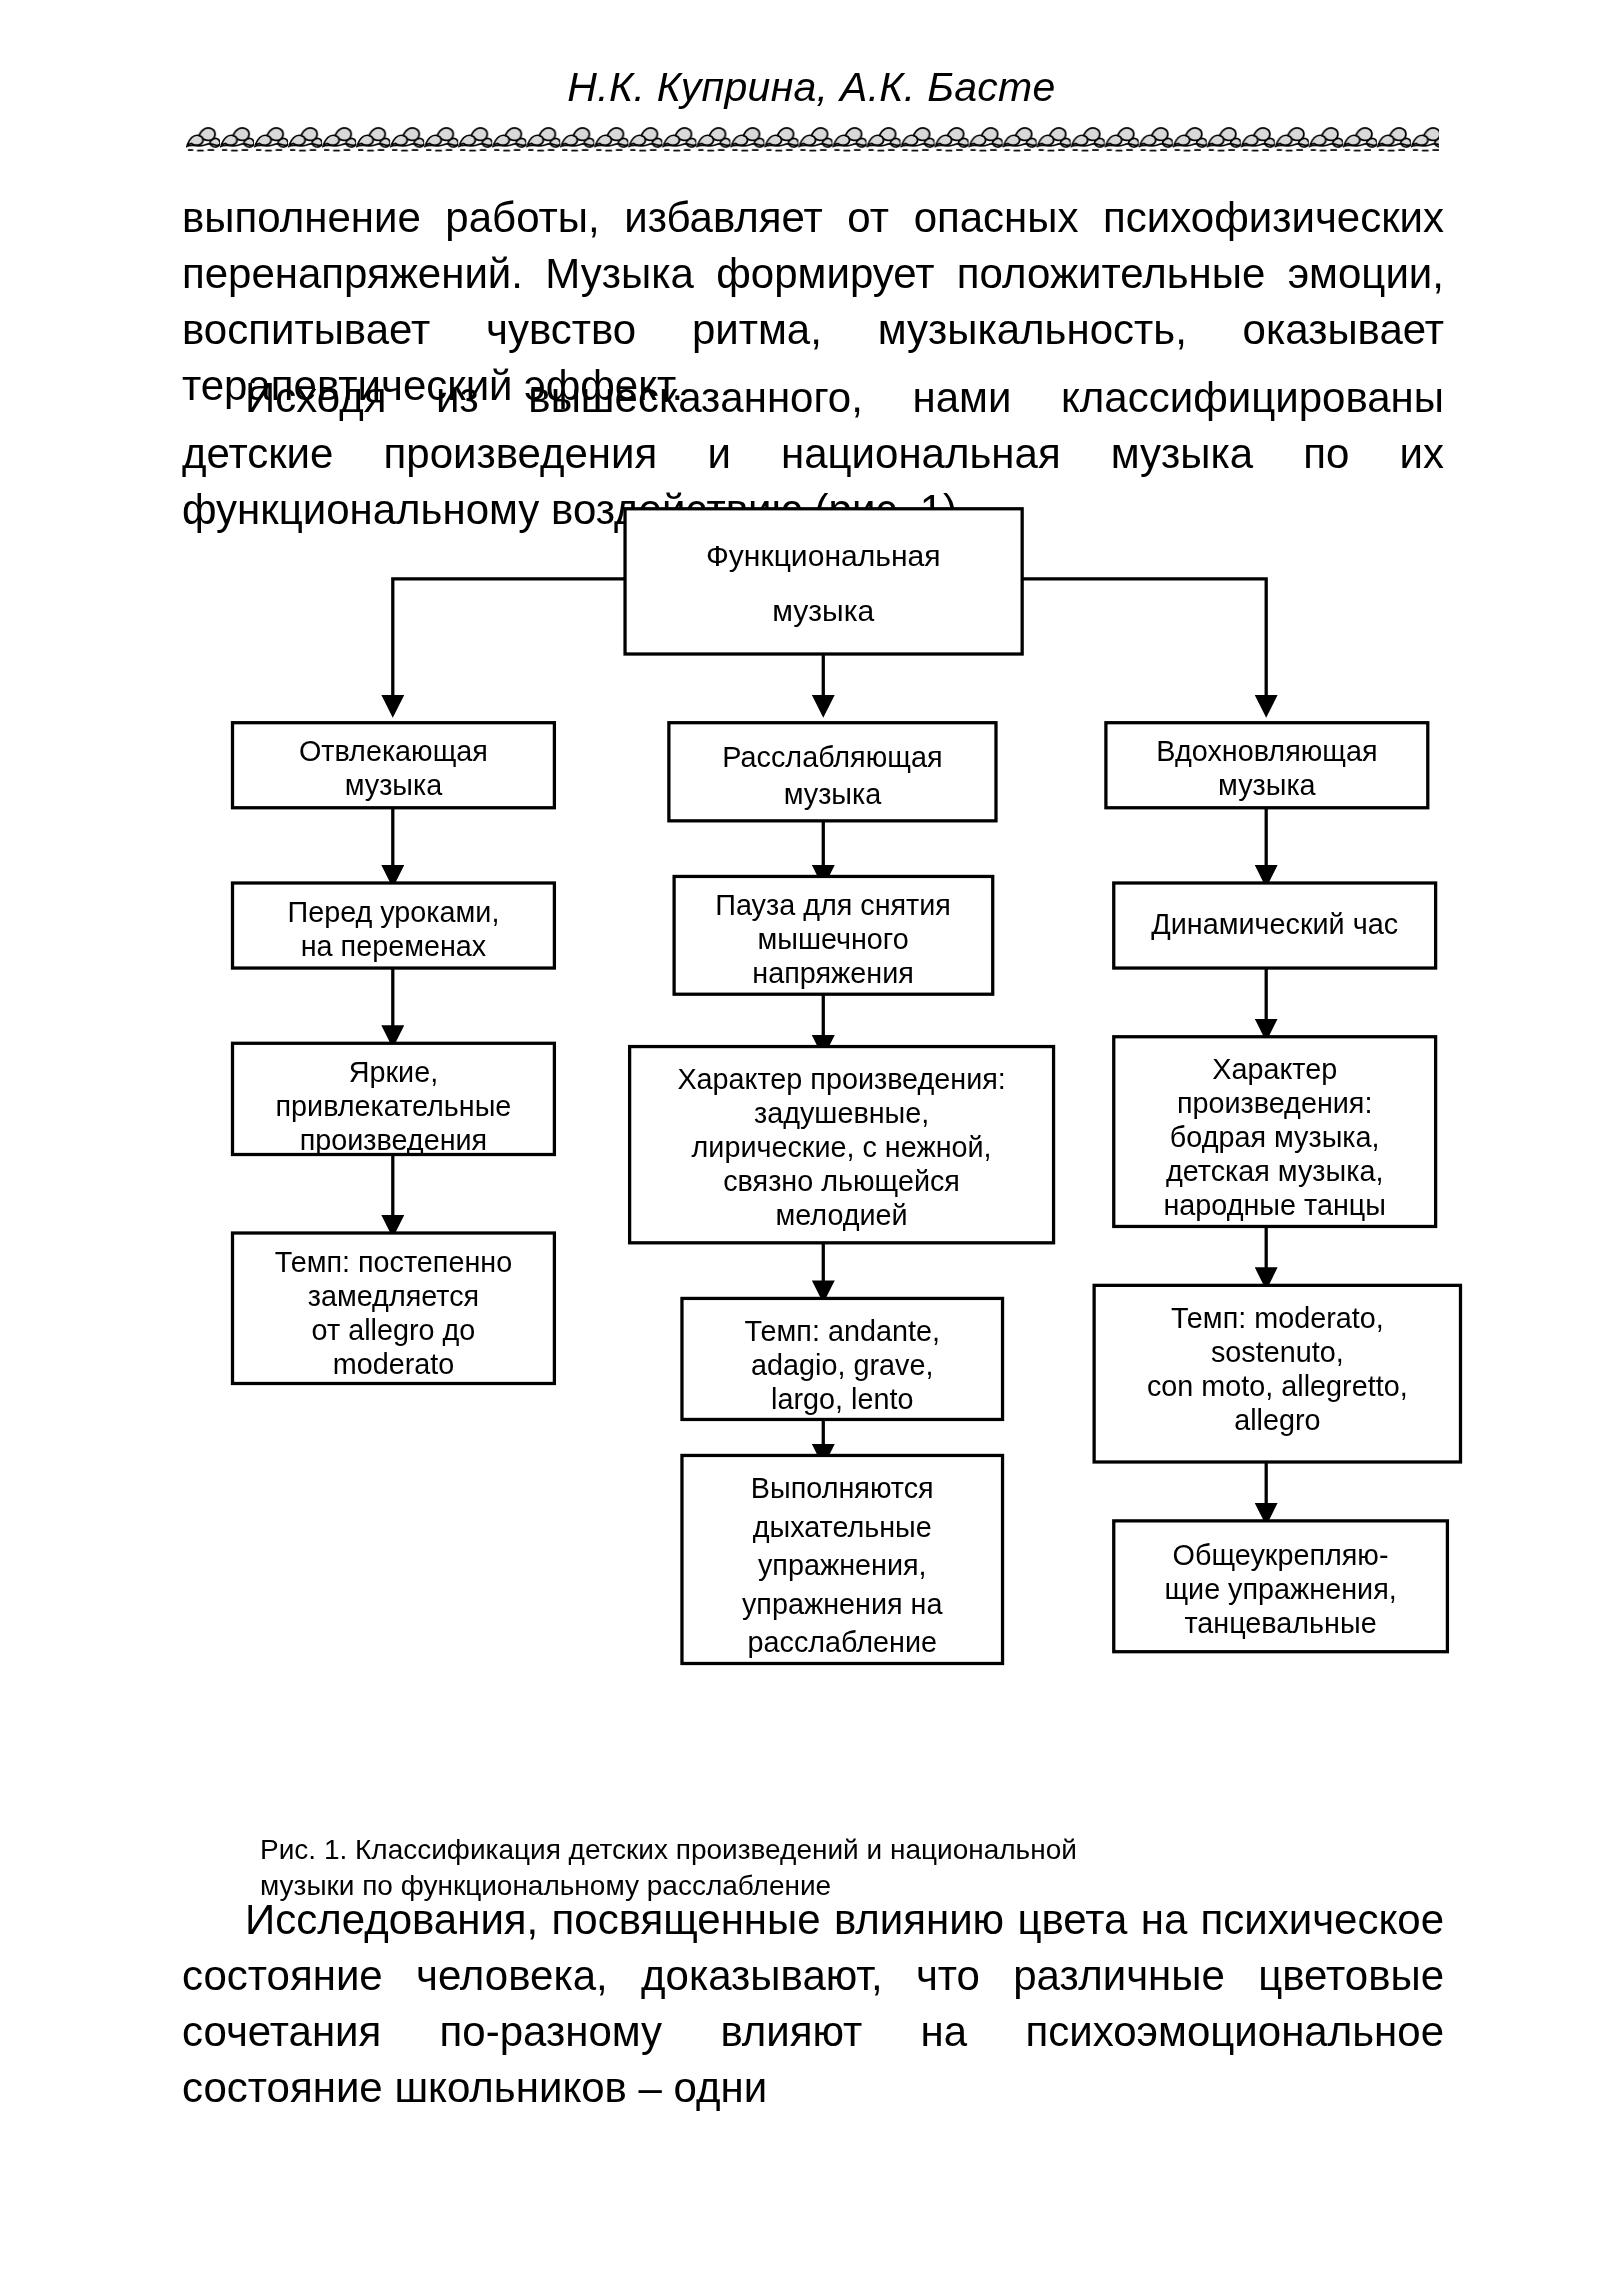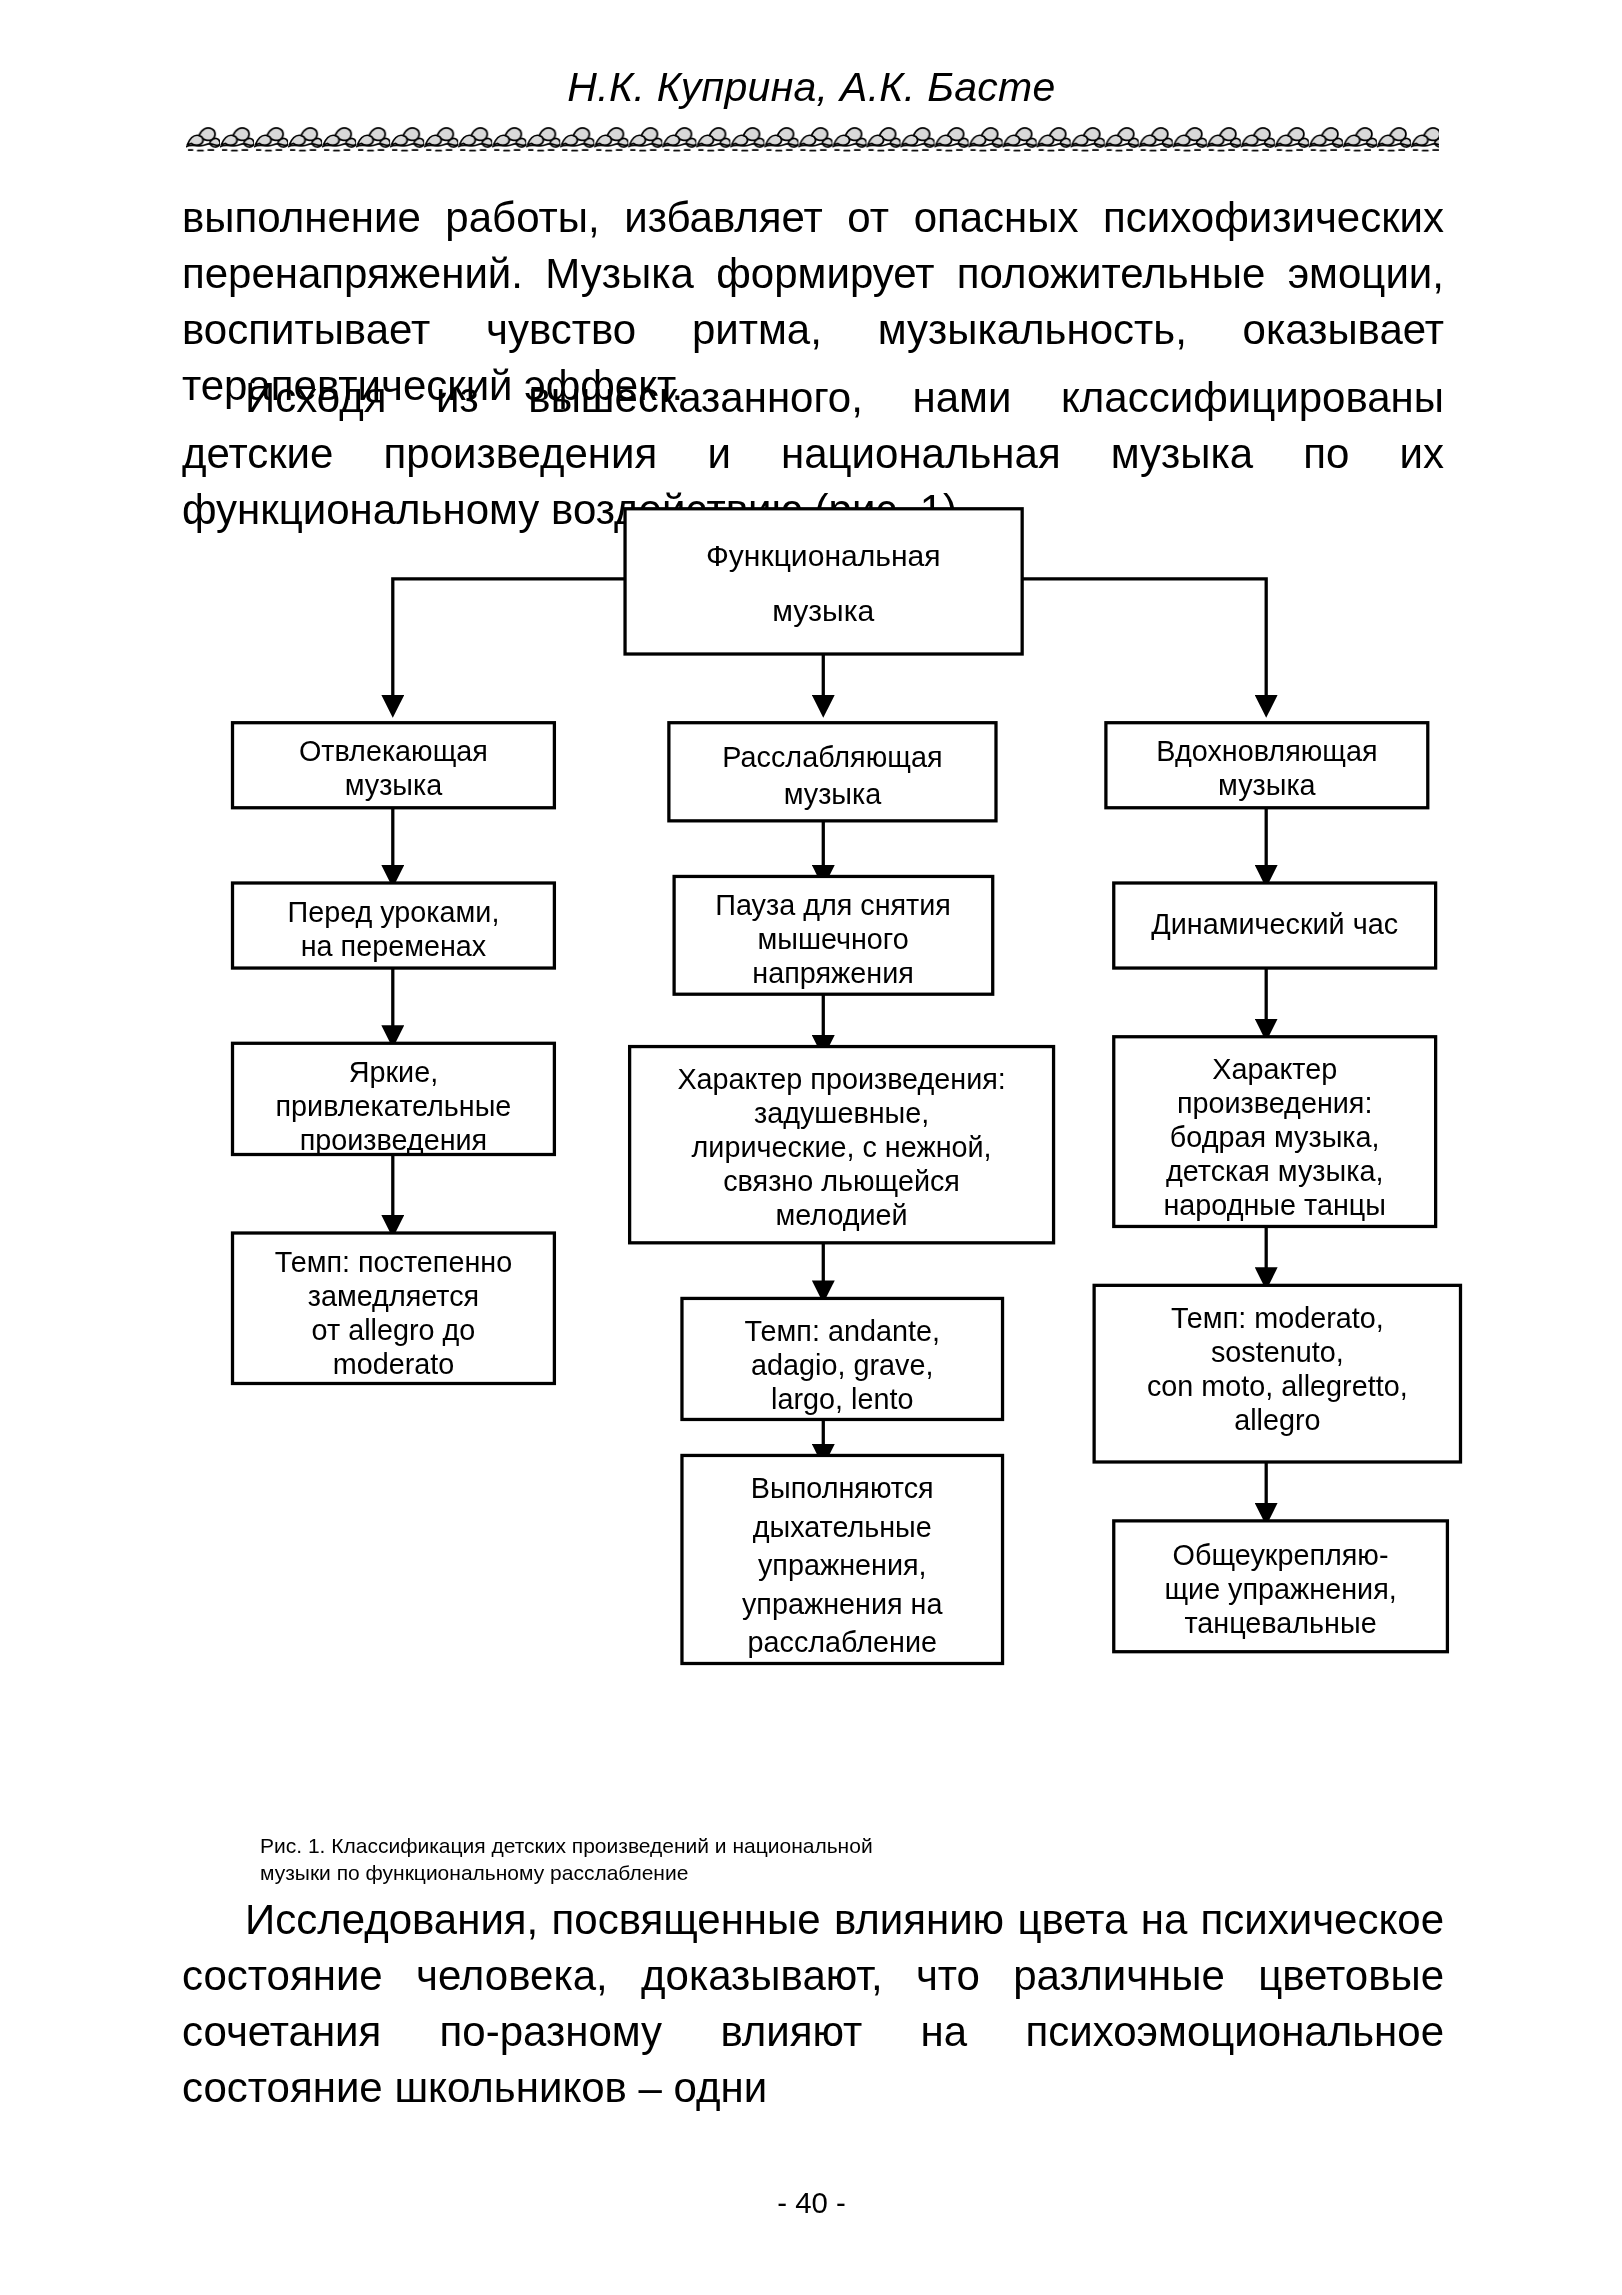--- a/index.html
+++ b/index.html
@@ -61,21 +61,21 @@
   .p-last { top: 1892px; }
 
   .indent { text-indent: 63px; }
 
   
   .caption {
     position: absolute;
     left: 260px;
     top: 1832px;
     width: 1178px;
-    font-size: 21px;
+    font-size: 28px;
     line-height: 1.30;
     text-align: justify;
   }
   .caption .l2 { display: block; }
 
   
   .pagenum {
     position: absolute;
     left: 0;
     top: 2186px;
@@ -285,16 +285,15 @@
     </svg>
   </div>
 
   <div class="caption">
     <span>Рис. 1. Классификация детских произведений и национальной</span>
     <span class="l2">музыки по функциональному расслабление</span>
   </div>
 
   <div class="bodytext p-last indent">Исследования, посвященные влиянию цвета на психическое состояние человека, доказывают, что различные цветовые сочетания по-разному влияют на психоэмоциональное состояние школьников – одни</div>
 
-  <div class="pagenum">- 40 -</div>
 
 </div>
 
 
 </body></html>

